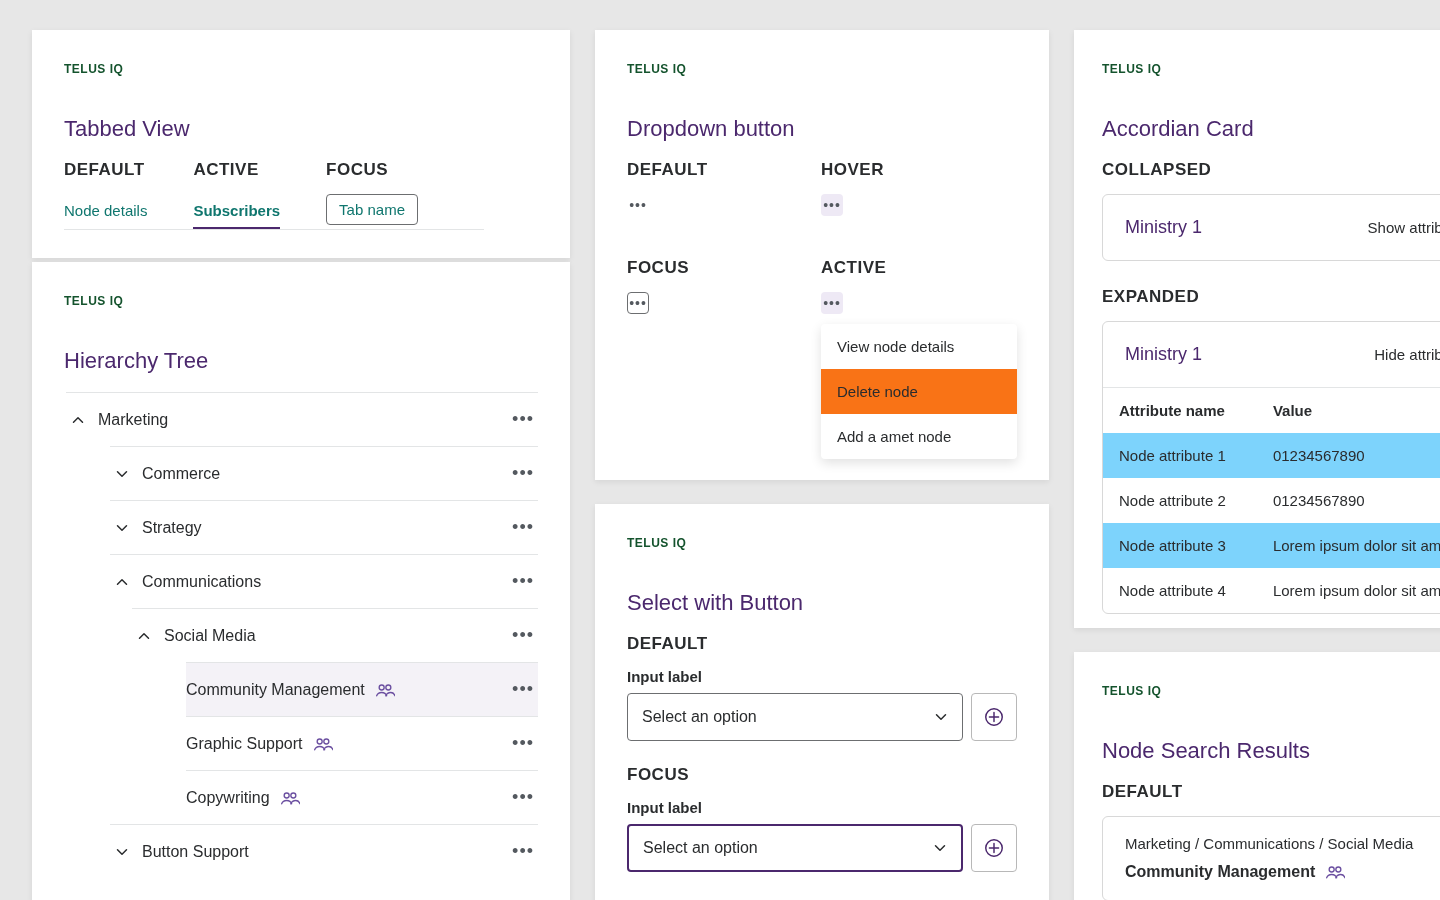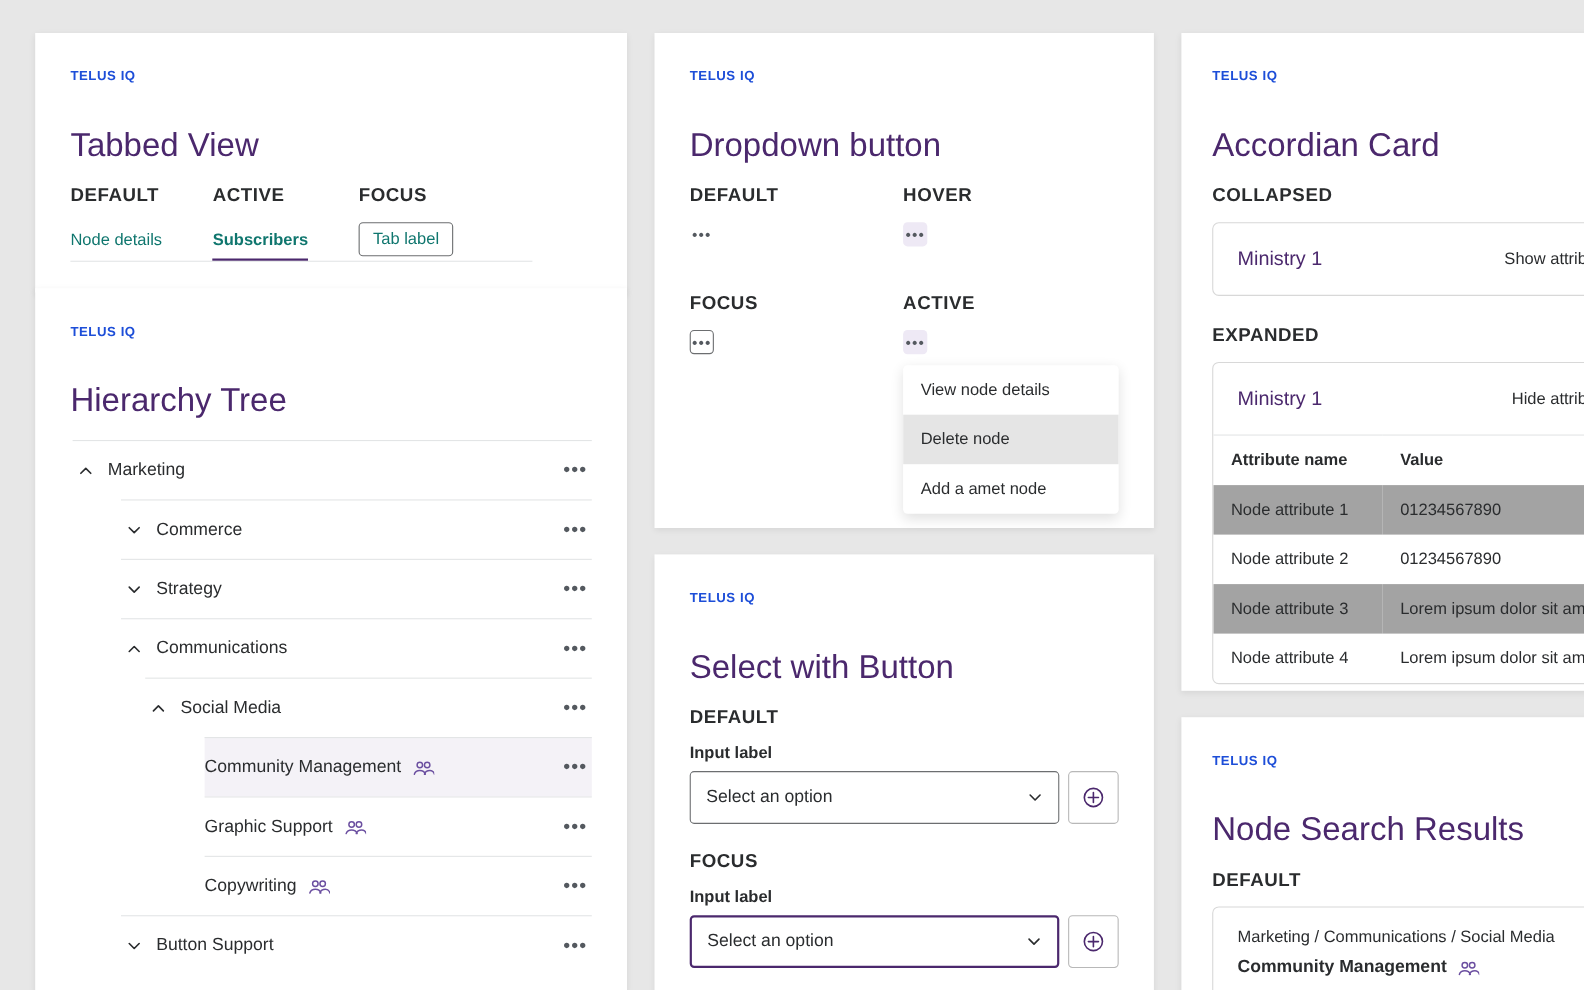--- a/index.html
+++ b/index.html
@@ -15,25 +15,25 @@
   }
   .card {
     background: #fff;
     position: absolute;
     box-shadow: 0 2px 6px rgba(0,0,0,0.08);
   }
   .eyebrow {
     font-size: 12px;
     font-weight: 600;
     letter-spacing: 0.5px;
-    color: #1d4ed8;
+    color: #14532d;
     margin-bottom: 4px;
   }
   .card-title {
-    font-size: 30px;
+    font-size: 22px;
     font-weight: 400;
     color: #4b286d;
     margin-bottom: 18px;
     margin-top: 40px;
   }
   .state-label {
     font-size: 17px;
     font-weight: 700;
     letter-spacing: 0.5px;
     color: #2a2c2e;
@@ -98,21 +98,21 @@
   .dots-active { background: #eee9f5; }
   .dd-menu {
     margin-top: 10px;
     width: 196px;
     background: #fff;
     border-radius: 4px;
     box-shadow: 0 4px 12px rgba(0,0,0,0.12);
     overflow: hidden;
   }
   .dd-menu-item { padding: 14px 16px; font-size: 15px; color: #2a2c2e; cursor: pointer; }
-  .dd-menu-item.hover { background: #e5e5e5; }
+  .dd-menu-item.hover { background: #f97316; }
 
   
   #c-select { left: 595px; top: 504px; width: 454px; padding: 32px 32px 0 32px; height: 400px; overflow: hidden; }
   .field-label { font-size: 15px; font-weight: 600; color: #2a2c2e; margin-bottom: 8px; }
   .select-row { display: flex; gap: 0; margin-bottom: 24px; }
   .select-box {
     flex: 1;
     height: 48px;
     border: 1px solid #6c6e70;
     border-radius: 4px;
@@ -146,21 +146,21 @@
     margin-right: 0;
   }
   .acc-header {
     display: flex; align-items: center; justify-content: space-between;
     padding: 22px 22px;
   }
   .acc-title { font-size: 18px; color: #4b286d; }
   .acc-link { font-size: 15px; color: #2a2c2e; cursor: pointer; white-space: nowrap; }
   .acc-table th, .acc-table td { text-align: left; padding: 14px 16px; font-size: 15px; }
   .acc-table th { font-weight: 600; border-top: 1px solid #e3e5e6; }
-  .acc-table tr.striped td { background: #a3a3a3; }
+  .acc-table tr.striped td { background: #7dd3fc; }
   .acc-table { width: 100%; border-collapse: collapse; }
 
   
   #c-search { left: 1074px; top: 652px; width: 420px; padding: 32px 0 0 28px; height: 260px; overflow: hidden; }
   .search-box { border: 1px solid #d8d8d8; border-radius: 6px; padding: 18px 20px 18px 22px; }
   .crumbs { font-size: 15px; color: #2a2c2e; margin-bottom: 10px; white-space: nowrap; }
   .search-name-row { display: flex; align-items: center; gap: 10px; }
   .search-name { font-size: 16px; font-weight: 700; color: #2a2c2e; }
 
   svg { display: block; }
@@ -196,21 +196,21 @@
     <div class="tab-col">
       <div class="state-label">DEFAULT</div>
       <div class="tab-item">Node details</div>
     </div>
     <div class="tab-col tab-active">
       <div class="state-label">ACTIVE</div>
       <div class="tab-item">Subscribers</div>
     </div>
     <div class="tab-col tab-focus">
       <div class="state-label">FOCUS</div>
-      <div class="tab-item">Tab label</div>
+      <div class="tab-item">Tab name</div>
     </div>
   </div>
   <div class="tabs-underline"></div>
 </div>
 
 <div id="c-tree" class="card">
   <div class="eyebrow">TELUS IQ</div>
   <div class="card-title">Hierarchy Tree</div>
   <div class="tree-wrap" id="tree-wrap">
       <div class="tree-row row-ind-0">

